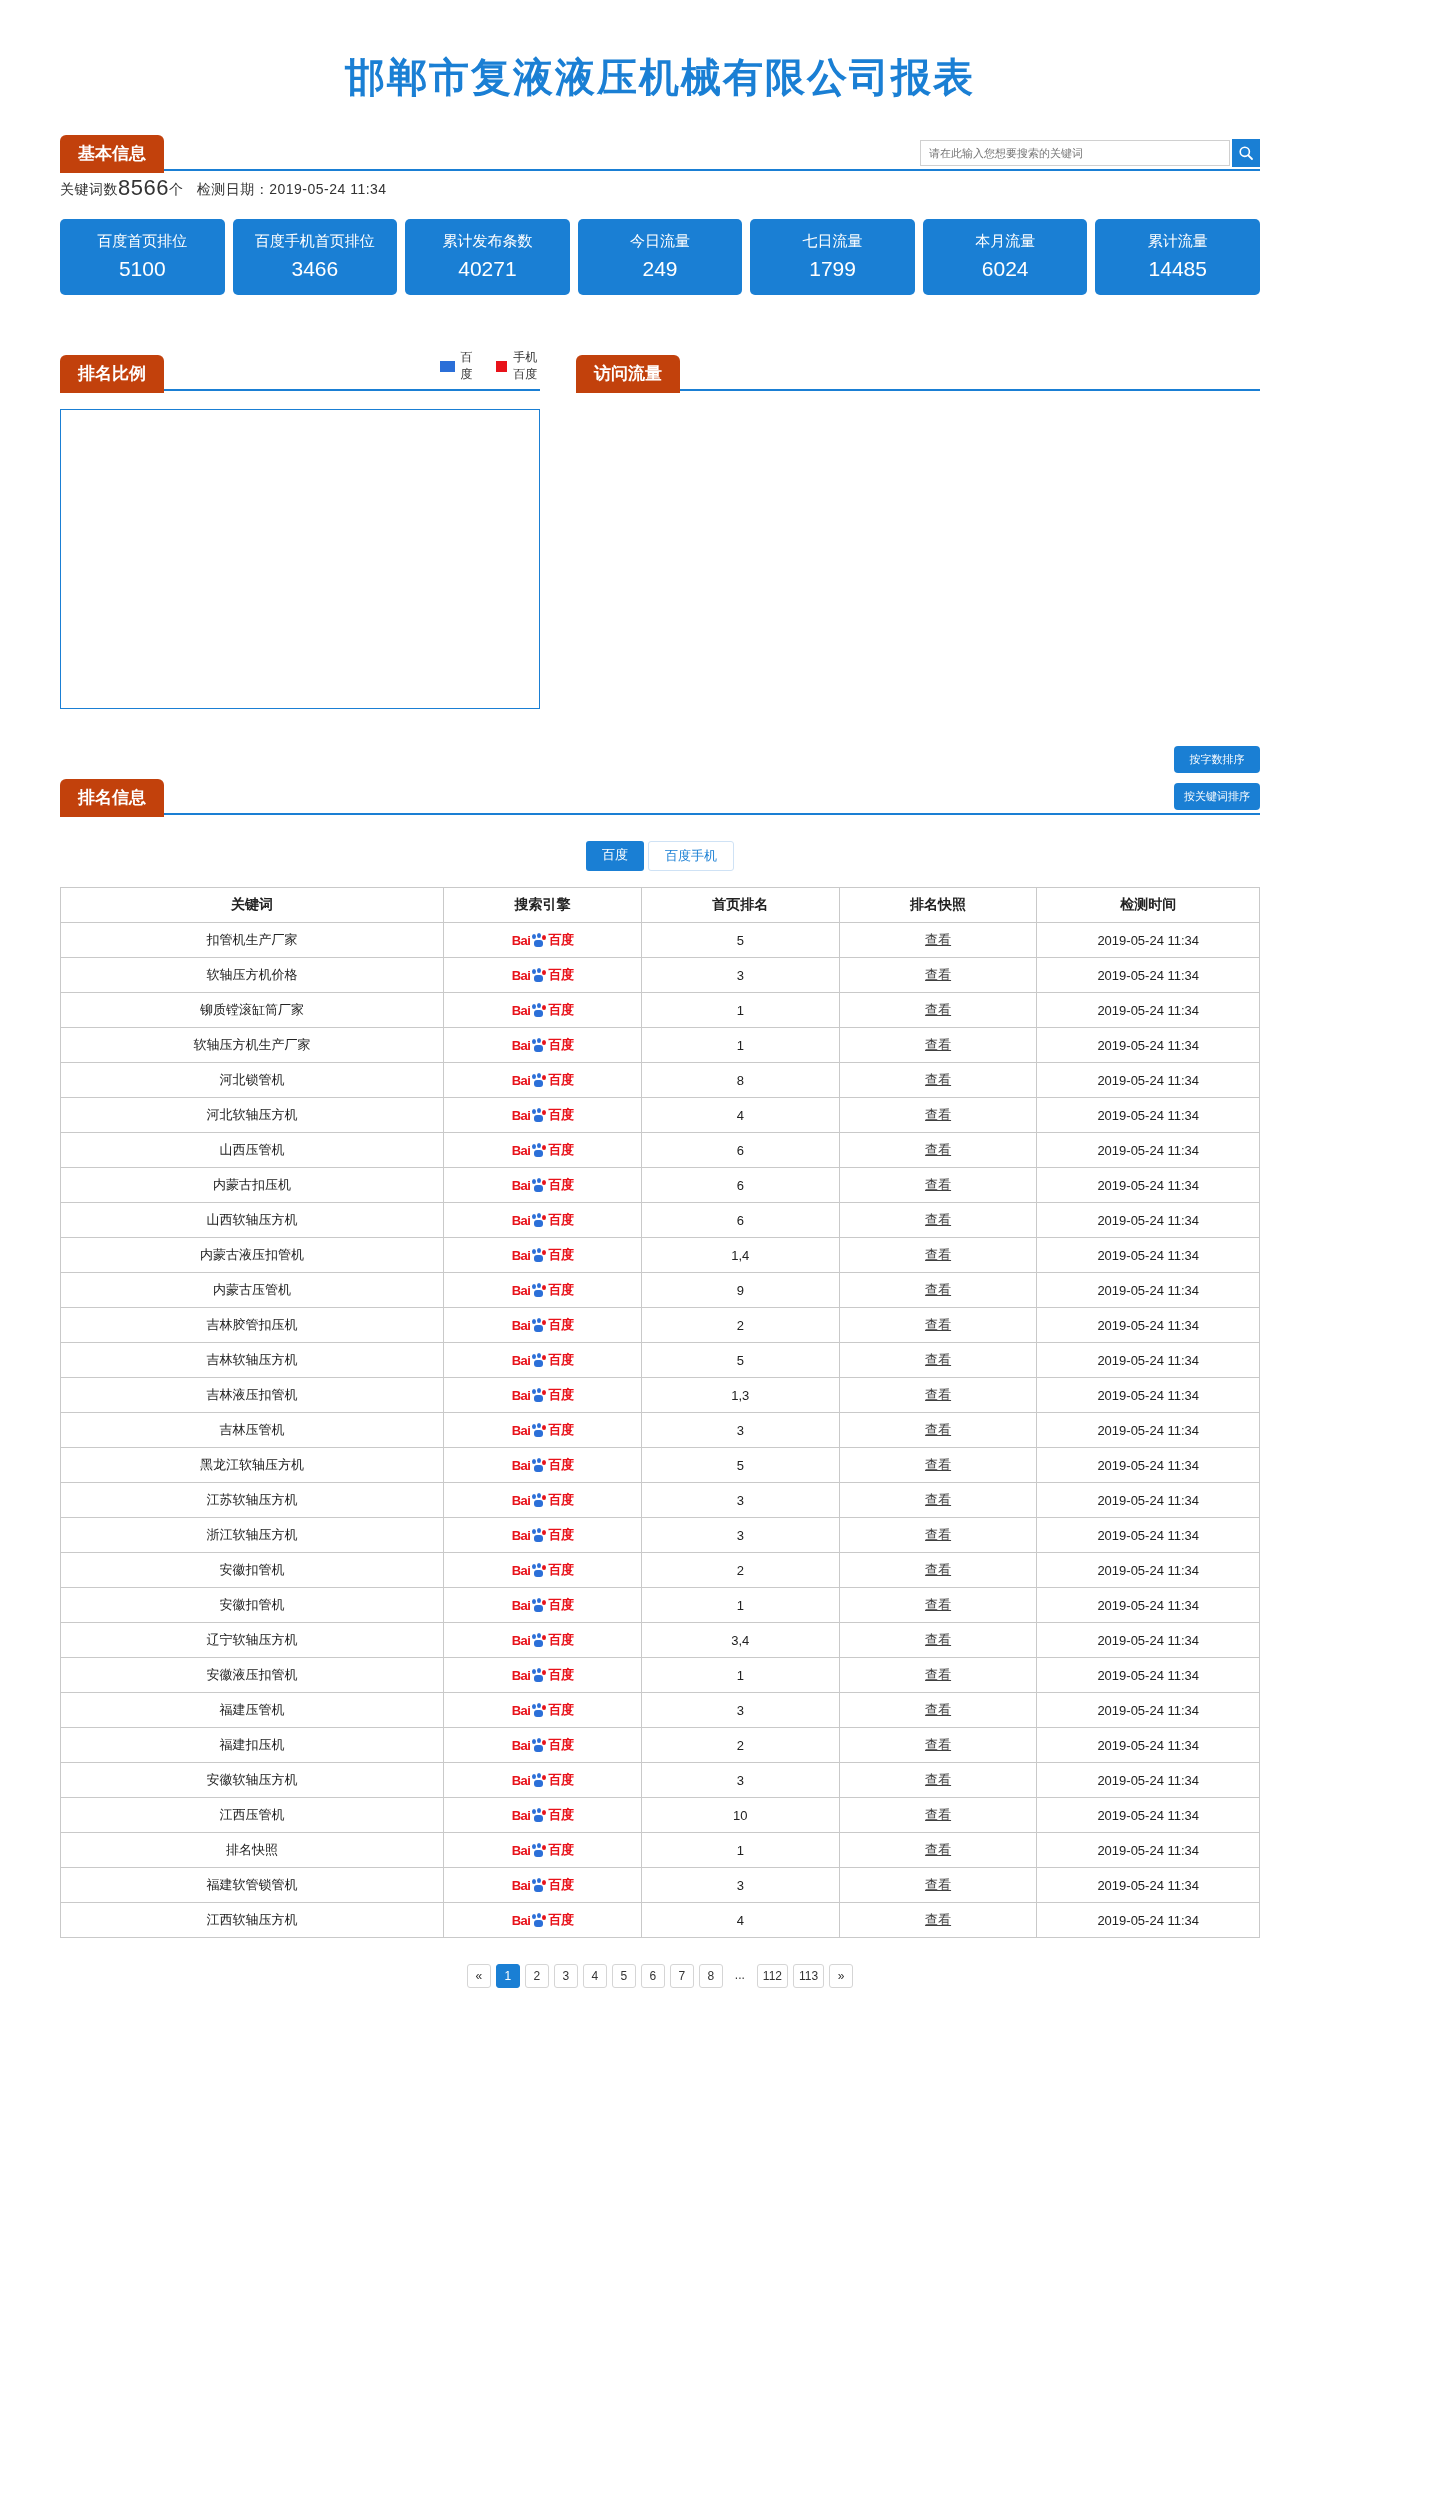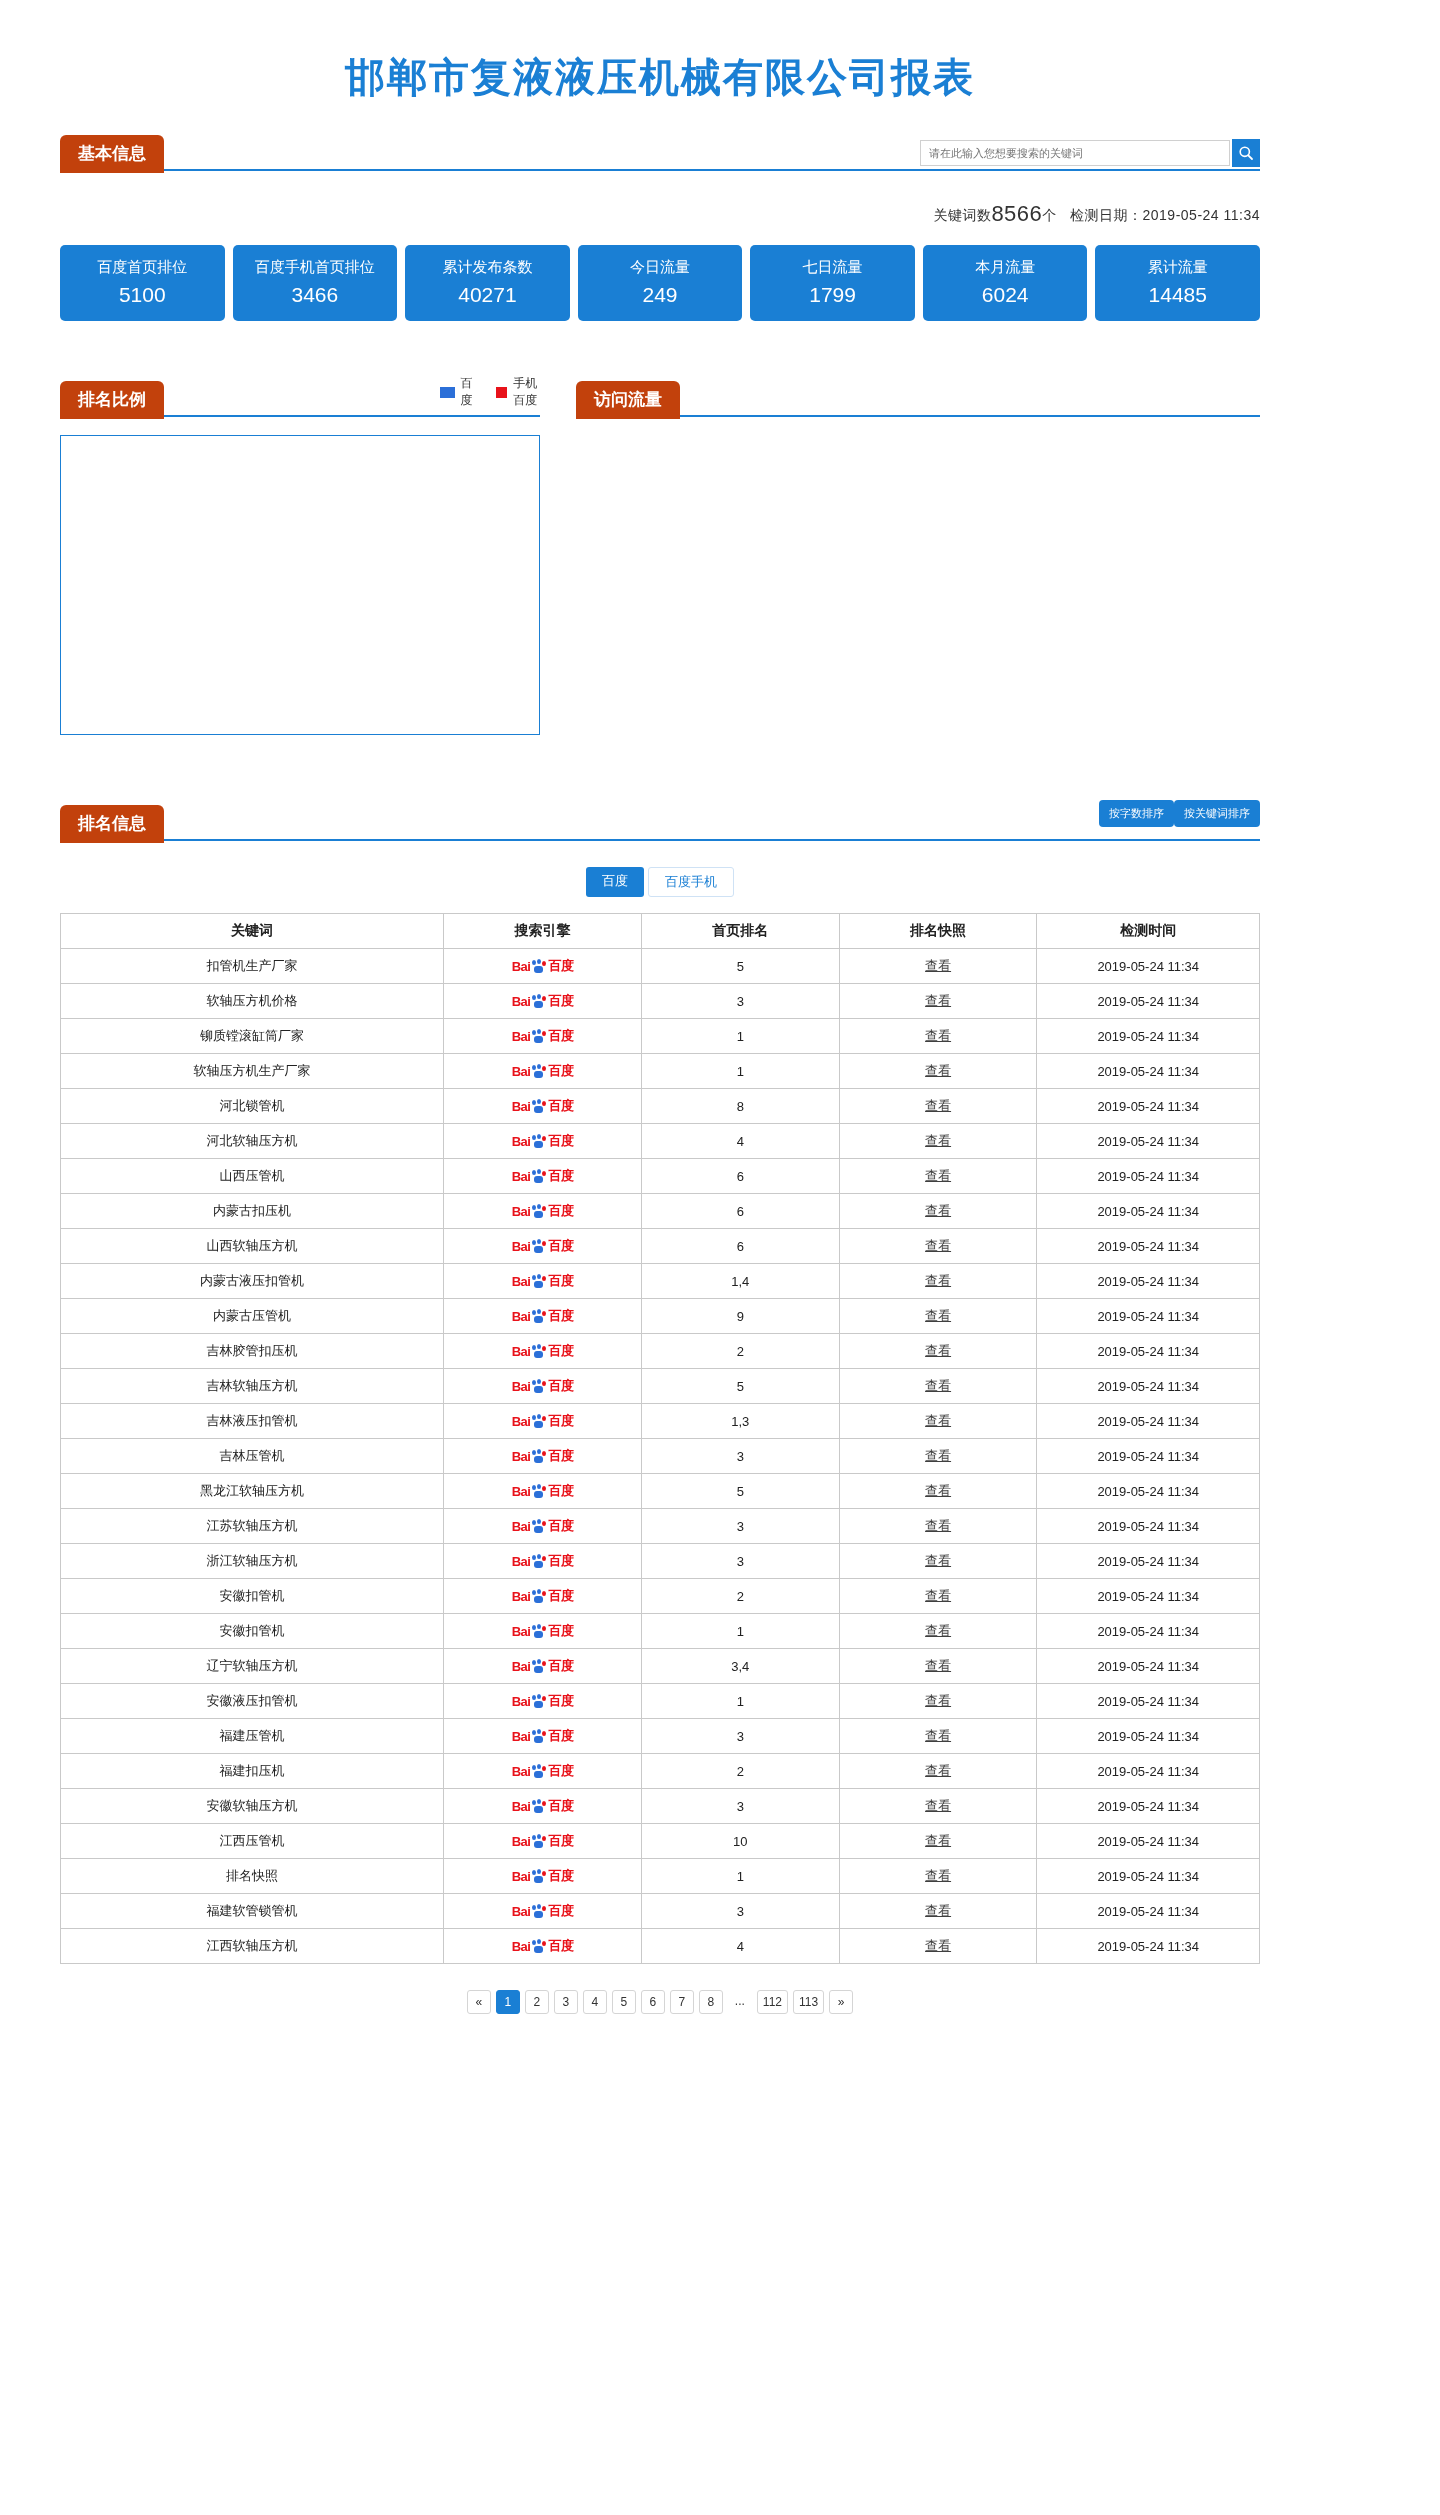--- a/index.html
+++ b/index.html
@@ -72,24 +72,24 @@
     width: 28px; height: 28px;
     background: #1a7fd4;
     border: none;
     margin-left: 2px;
     cursor: pointer;
     display: flex; align-items: center; justify-content: center;
   }
   .search-btn svg { display: block; }
   
   .meta-line {
-    text-align: right;
+    text-align: left;
     font-size: 14px;
     color: #333;
-    padding: 30px 0 18px 0;
+    padding: 4px 0 18px 0;
     letter-spacing: 0.5px;
   }
   .meta-num { font-size: 22px; vertical-align: -1px; }
   
   .stats {
     display: flex;
     gap: 8px;
     margin-bottom: 60px;
   }
   .stat {
@@ -128,22 +128,24 @@
     border: 1px solid #1a7fd4;
     height: 300px;
     margin-top: 18px;
   }
   .chart-box.plain { border: none; }
   
   .rank-head { margin-top: 10px; }
   .sort-btns {
     position: absolute;
     right: 0;
-    bottom: 14px;
+    bottom: 5px;
     display: flex;
+    gap: 10px;
+    flex-direction: column;
   }
   .sort-btn {
     background: #1a7fd4;
     color: #fff;
     border: none;
     border-radius: 4px;
     font-size: 11px;
     padding: 6px 10px;
     cursor: pointer;
     font-family: "Liberation Sans", sans-serif;

